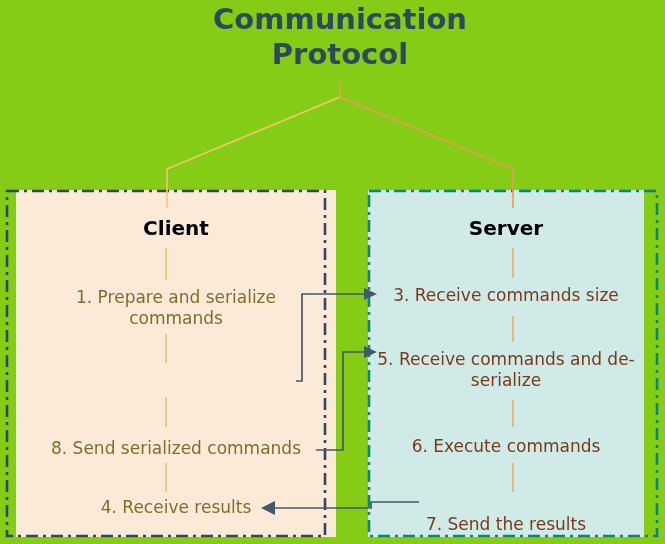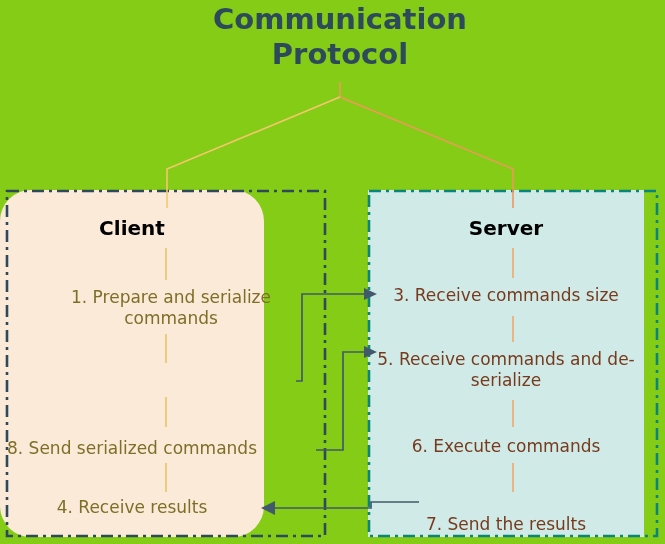--- a/index.html
+++ b/index.html
@@ -33,21 +33,21 @@
     left: 0;
     width: 665px;
     height: 544px;
     pointer-events: none;
   }
   .box {
     position: absolute;
     top: 190px;
     height: 347px;
   }
-  .box.client { left: 0;  width: 264px; background: var(--client-bg, #fcead9); border-radius: 31px; }
+  .box.client { left: 16px;  width: 320px; background: var(--client-bg, #fcead9); }
   .box.server { left: 368px; width: 276px; background: var(--server-bg, #d0ebe7); }
   .box-title {
     position: absolute;
     top: 26px;
     left: 0;
     width: 100%;
     text-align: center;
     font-size: 20px;
     font-weight: bold;
     color: #000000;
@@ -56,21 +56,21 @@
     position: absolute;
     left: 0;
     width: 100%;
     text-align: center;
     font-size: 17px;
     line-height: 21px;
   }
   .client .step { color: var(--client-text, #7d6f28); }
   .server .step { color: var(--server-text, #773a1d); }
   .step .inner { display: inline-block; }
-  .client .step-1 { top: 97px; padding-left: 39px; }
+  .client .step-1 { top: 97px; }
   .client .step-1 .inner { max-width: 252px; }
   .client .step-2 { top: 180px; }
   .client .step-4 { top: 248px; }
   .client .step-8 { top: 307px; }
   .server .step-3 { top: 95px; }
   .server .step-5 { top: 159px; }
   .server .step-5 .inner { max-width: 262px; }
   .server .step-6 { top: 246px; }
   .server .step-7 { top: 324px; }
 

